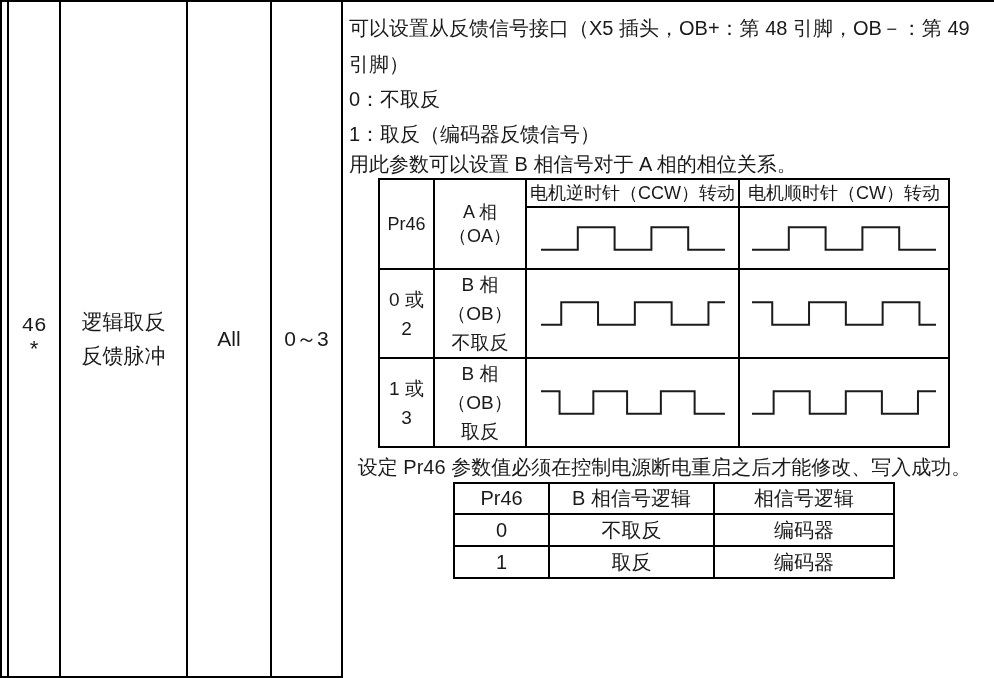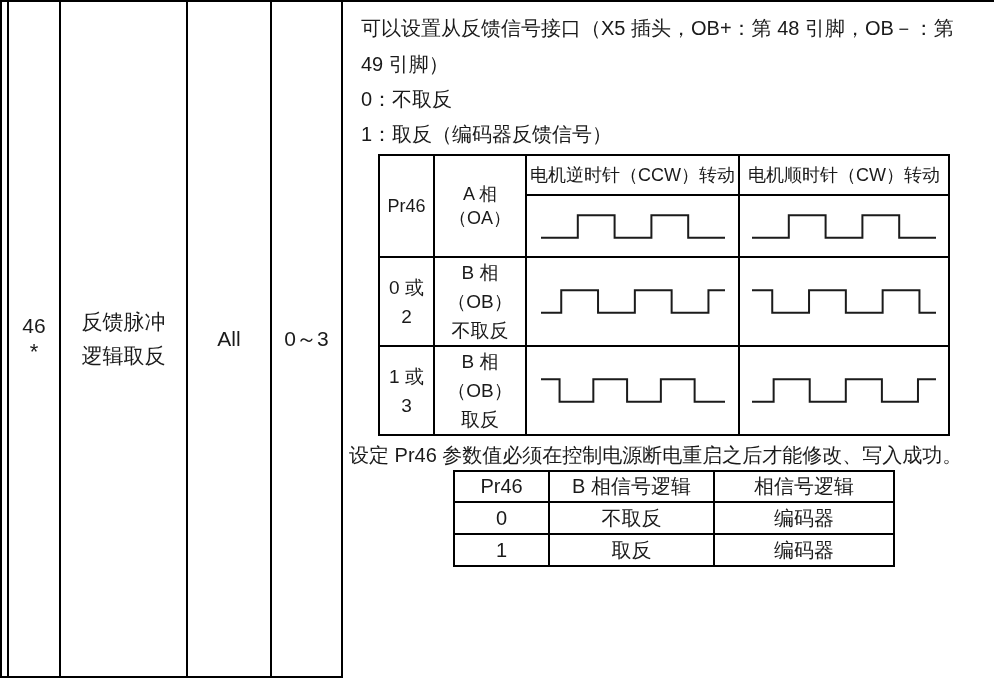--- a/index.html
+++ b/index.html
@@ -30,81 +30,82 @@
   }
   .col-no    { width: 52px; }
   .col-name  { width: 127px; line-height: 34px; }
   .col-mode  { width: 84px; }
   .col-range { width: 71px; }
   .col-desc  {
     width: 637px;
     font-size: 20px;
     display: block;
   }
-  .col-no .line { line-height: 26px; text-align: center; }
+  .col-no .line { line-height: 26px; text-align: center; font-family: Liberation Mono, monospace; }
   .star-line { font-size: 22px; line-height: 22px; }
 
   
-  .intro { margin: 8px 0 0 18px; line-height: 36px; }
-  .opt   { margin-left: 18px; height: 35px; line-height: 35px; }
+  .intro { margin: 8px 0 0 6px; line-height: 36px; }
+  .opt   { margin-left: 6px; height: 35px; line-height: 35px; }
   .phase-note { margin-left: 6px; height: 24px; line-height: 24px; }
 
   table { border-collapse: collapse; table-layout: fixed; }
   td { padding: 0; text-align: center; vertical-align: middle; }
 
   .wtable { margin: 2px 0 0 35px; width: 570px; }
   .wtable td { border: 2px solid #000; font-size: 19px; }
-  .wtable .hdr td { height: 40px; font-size: 18px; }
+  .wtable .hdr td { height: 28px; font-size: 18px; }
   .wtable .wrow-a td { height: 62px; }
   .wtable .wrow-b0 td { height: 62px; }
   .wtable .wrow-b1 td { height: 58px; }
   .wtable .two-line div { line-height: 29px; }
   .wave-box { display: flex; justify-content: center; align-items: center; }
   .wave-svg { width: 184px; height: 33px; display: block; }
 
-  .restart-note { margin-left: 6px; height: 32px; line-height: 38px; }
+  .restart-note { margin-left: 6px; height: 32px; line-height: 38px; text-align: center; }
 
   .vtable { margin-left: 110px; margin-top: 2px; width: 440px; }
   .vtable td { border: 2px solid #000; height: 32px; font-size: 20px; white-space: pre; }
   .vtable .vh td { height: 31px; }
 </style>
 </head>
 <body>
 
 <div class="page">
 
   <div class="col-strip"></div>
 
   <div class="col col-no">
     <div class="line">46</div>
     <div class="line star-line">*</div>
   </div>
 
   <div class="col col-name">
+    <div>逻辑取反</div>
     <div>反馈脉冲</div>
-    <div>逻辑取反</div>
   </div>
 
   <div class="col col-mode">
     <div>All</div>
   </div>
 
   <div class="col col-range">
     <div>0～3</div>
   </div>
 
   <div class="col-desc">
 
     <div class="intro">
       <div>可以设置从反馈信号接口（X5 插头，OB+：第 48 引脚，OB－：第 49 引脚）</div>
     </div>
 
     <div class="opt">0：不取反</div>
     <div class="opt">1：取反（编码器反馈信号）</div>
 
+    <div class="phase-note">用此参数可以设置 B 相信号对于 A 相的相位关系。</div>
 
     <table class="wtable">
       <colgroup>
           <col style="width:55px">
           <col style="width:92px">
           <col style="width:213px">
           <col style="width:210px">
         </colgroup>
       <tbody>
           <tr class="hdr">

